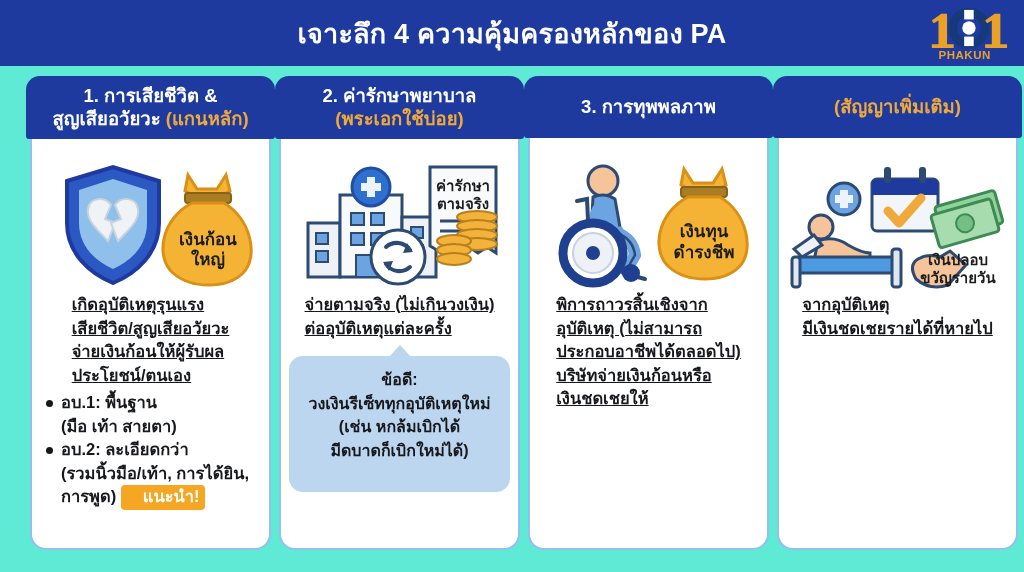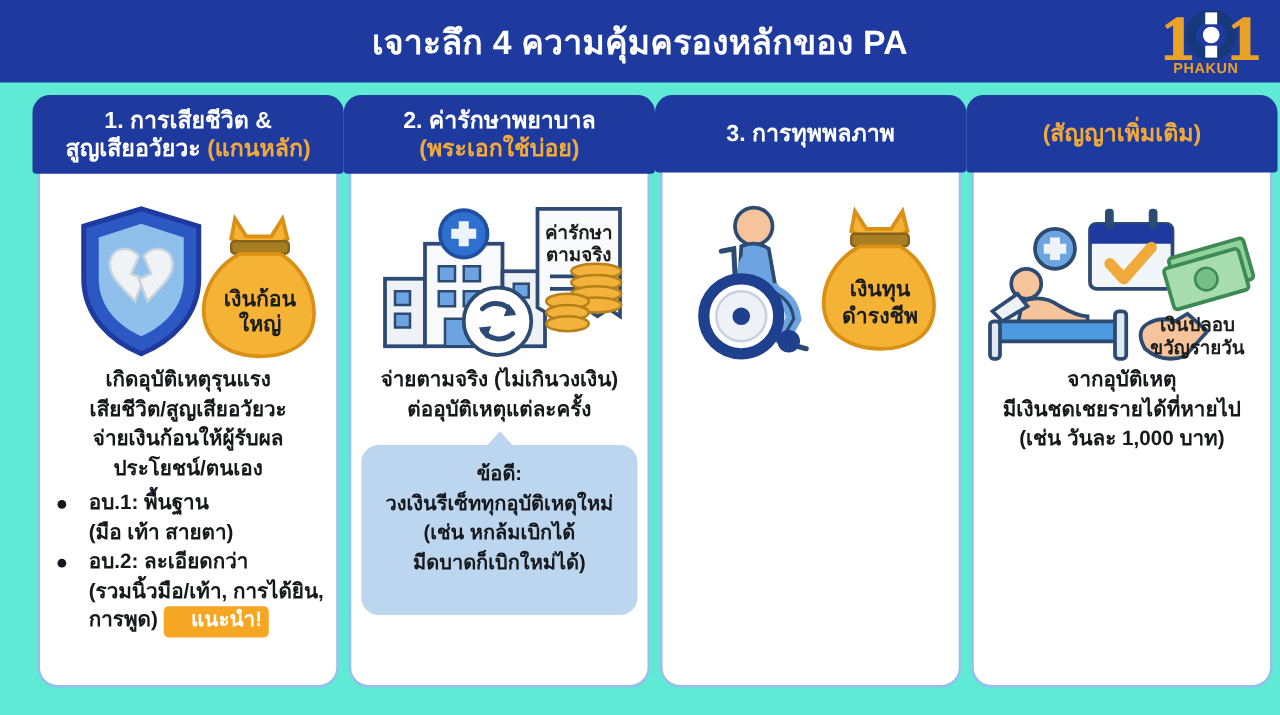--- a/index.html
+++ b/index.html
@@ -113,35 +113,35 @@
   .icon-area {
     width: 100%;
     height: 132px;
     display: flex;
     align-items: flex-start;
     justify-content: center;
     position: relative;
   }
   .body-text {
     padding: 0 6px;
-    text-align: center;
     color: #16181c;
     font-size: 16.5px;
     line-height: 23.5px;
     font-weight: bold;
+    text-decoration: underline;
   }
   .bullets {
     margin-top: 4px;
     padding: 0 4px 0 14px;
     align-self: stretch;
   }
   .bullet {
     display: flex;
     align-items: flex-start;
-    gap: 18px;
+    gap: 8px;
     color: #16181c;
     font-size: 16.5px;
     line-height: 23.5px;
     font-weight: bold;
     text-align: left;
   }
   .bullet .dot {
     flex: 0 0 auto;
     width: 7px; height: 7px;
     border-radius: 50%;
@@ -354,20 +354,27 @@
           <circle cx="88" cy="112" r="9" fill="#1f3f8f"></circle>
 
           <path d="M141 8 L150 22 L170 22 L179 8 L183 24 L169 32 L153 32 L138 24 Z" fill="#f5b335" stroke="#d99015" stroke-width="3"></path>
           <rect x="138" y="26" width="46" height="10" rx="3" fill="#a97d22" stroke="#86621a" stroke-width="2"></rect>
           <path d="M145 36 C114 52 108 90 126 106 C144 122 180 122 196 106 C212 90 204 52 177 36 Z" fill="#f5b335" stroke="#d99015" stroke-width="3"></path>
           <text x="161" y="76" text-anchor="middle" font-family="Liberation Sans, sans-serif" font-size="17" font-weight="bold" fill="#1c1c1c">เงินทุน</text>
           <text x="161" y="97" text-anchor="middle" font-family="Liberation Sans, sans-serif" font-size="17" font-weight="bold" fill="#1c1c1c">ดำรงชีพ</text>
         </svg>
       </div>
 
+      <div class="body-text">
+        <div>พิการถาวรสิ้นเชิงจาก</div>
+        <div>อุบัติเหตุ (ไม่สามารถ</div>
+        <div>ประกอบอาชีพได้ตลอดไป)</div>
+        <div>บริษัทจ่ายเงินก้อนหรือ</div>
+        <div>เงินชดเชยให้</div>
+      </div>
     </div>
 
     <div class="card">
       <div class="card-header">
         <div class="ch-line ch-accent">(สัญญาเพิ่มเติม)</div>
       </div>
 
       <div class="icon-area">
         <svg width="220" height="130" viewBox="0 0 220 130">
 
@@ -397,18 +404,17 @@
             <circle cx="177" cy="62" r="9" fill="#74c084" stroke="#3e8a54" stroke-width="2"></circle>
           </g>
           <text x="170" y="104" text-anchor="middle" font-family="Liberation Sans, sans-serif" font-size="15" font-weight="bold" fill="#1c1c1c">เงินปลอบ</text>
           <text x="170" y="122" text-anchor="middle" font-family="Liberation Sans, sans-serif" font-size="15" font-weight="bold" fill="#1c1c1c">ขวัญรายวัน</text>
         </svg>
       </div>
 
       <div class="body-text">
         <div>จากอุบัติเหตุ</div>
         <div>มีเงินชดเชยรายได้ที่หายไป</div>
-        <div>(เช่น วันละ 1,000 บาท)</div>
       </div>
     </div>
 
   </div>
 </div>
 
 </body></html>

